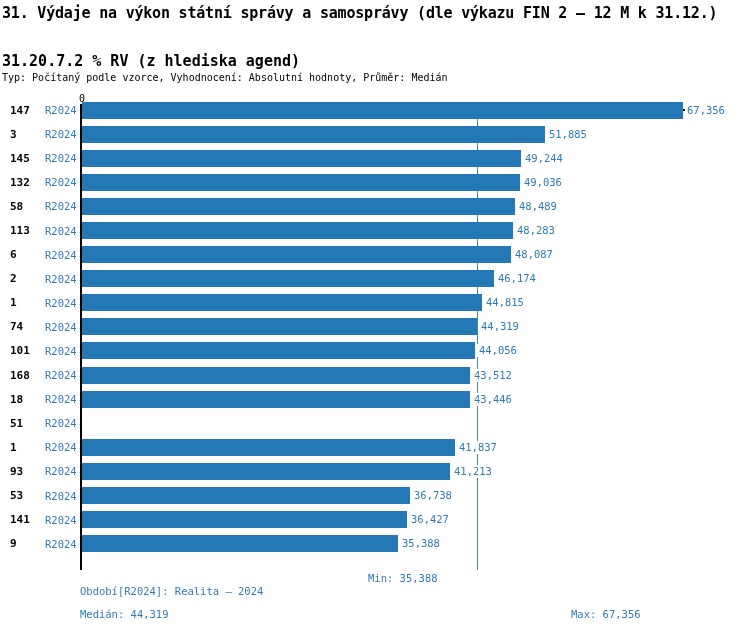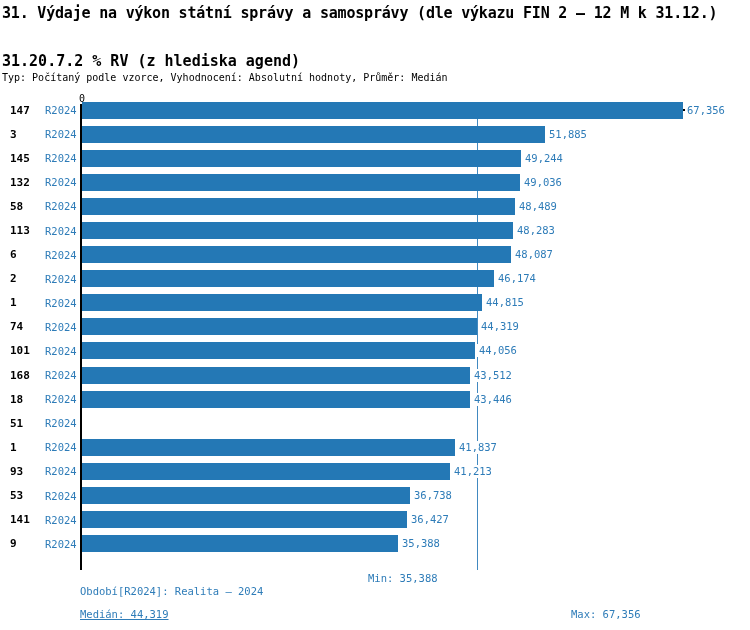--- a/index.html
+++ b/index.html
@@ -77,21 +77,21 @@
     padding: 0 2px; margin-left: 2px;
     white-space: nowrap;
     line-height: 13px;
     z-index: 2;
   }
   .footer-line {
     font-size: 10.5px; color: #2e7cb8;
     white-space: nowrap;
   }
   .f-period { left: 80px; top: 585px; }
-  .f-median { left: 80px; top: 608px; text-decoration: underline; }
+  .f-median { left: 80px; top: 608px; }
   .f-min    { left: 330px; top: 572px; padding-left: 38px; }
   .f-max    { left: 530px; top: 608px; padding-left: 41px; }
 </style>
 </head>
 <body>
 
 <div class="abs title">31. Výdaje na výkon státní správy a samosprávy (dle výkazu FIN 2 – 12 M k 31.12.)</div>
 <div class="abs subtitle">31.20.7.2 % RV (z hlediska agend)</div>
 <div class="abs meta">Typ: Počítaný podle vzorce, Vyhodnocení: Absolutní hodnoty, Průměr: Medián</div>
 

